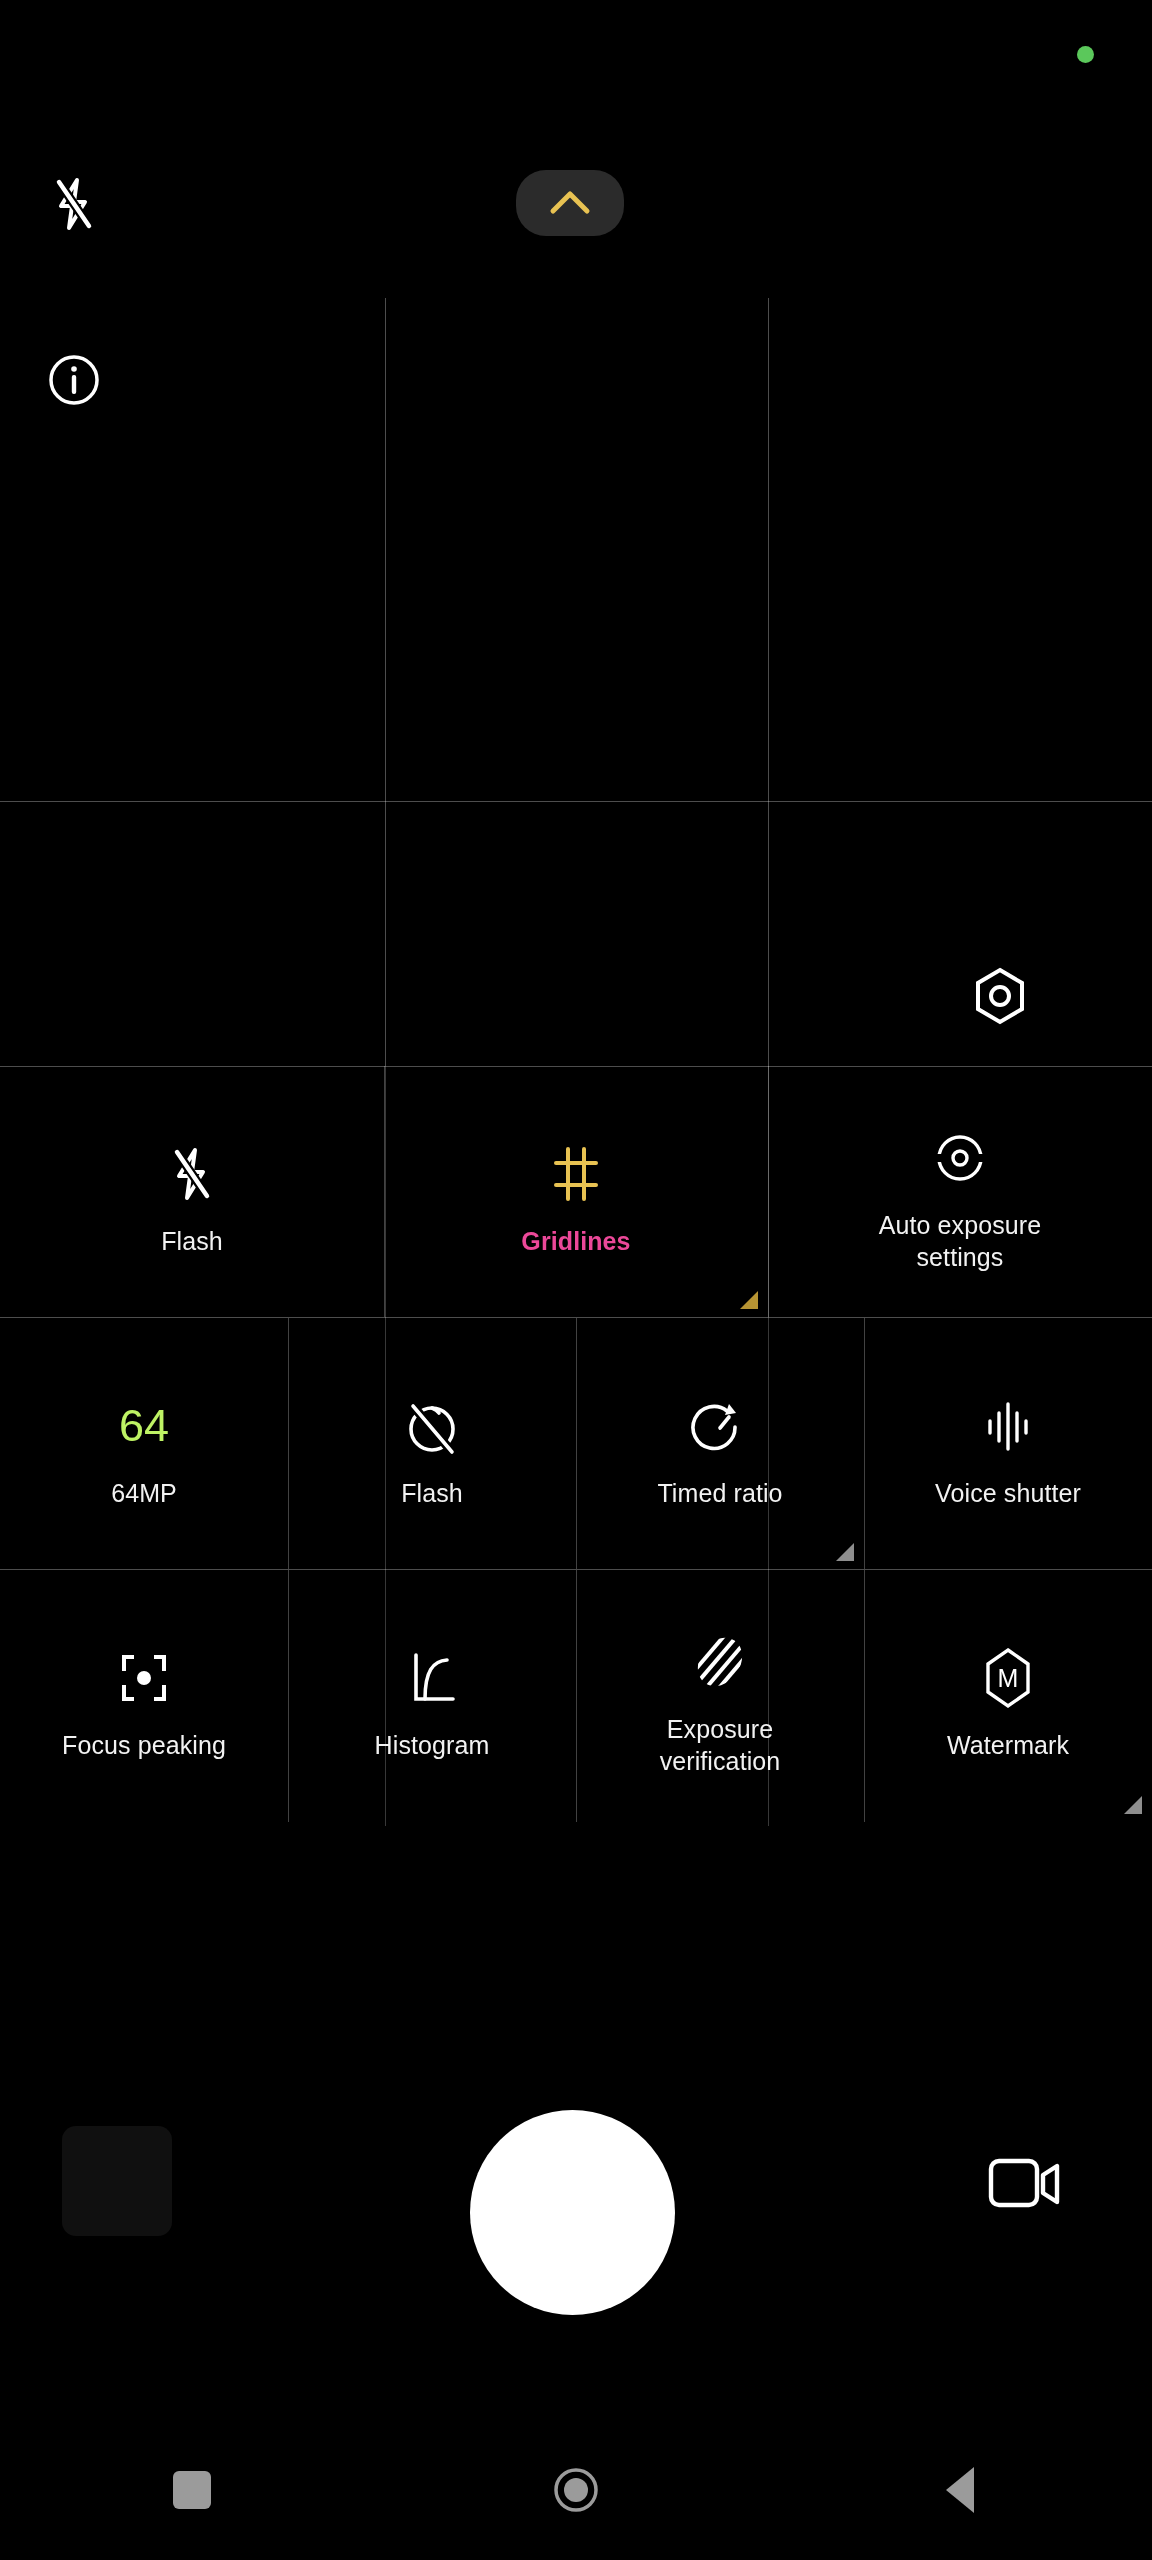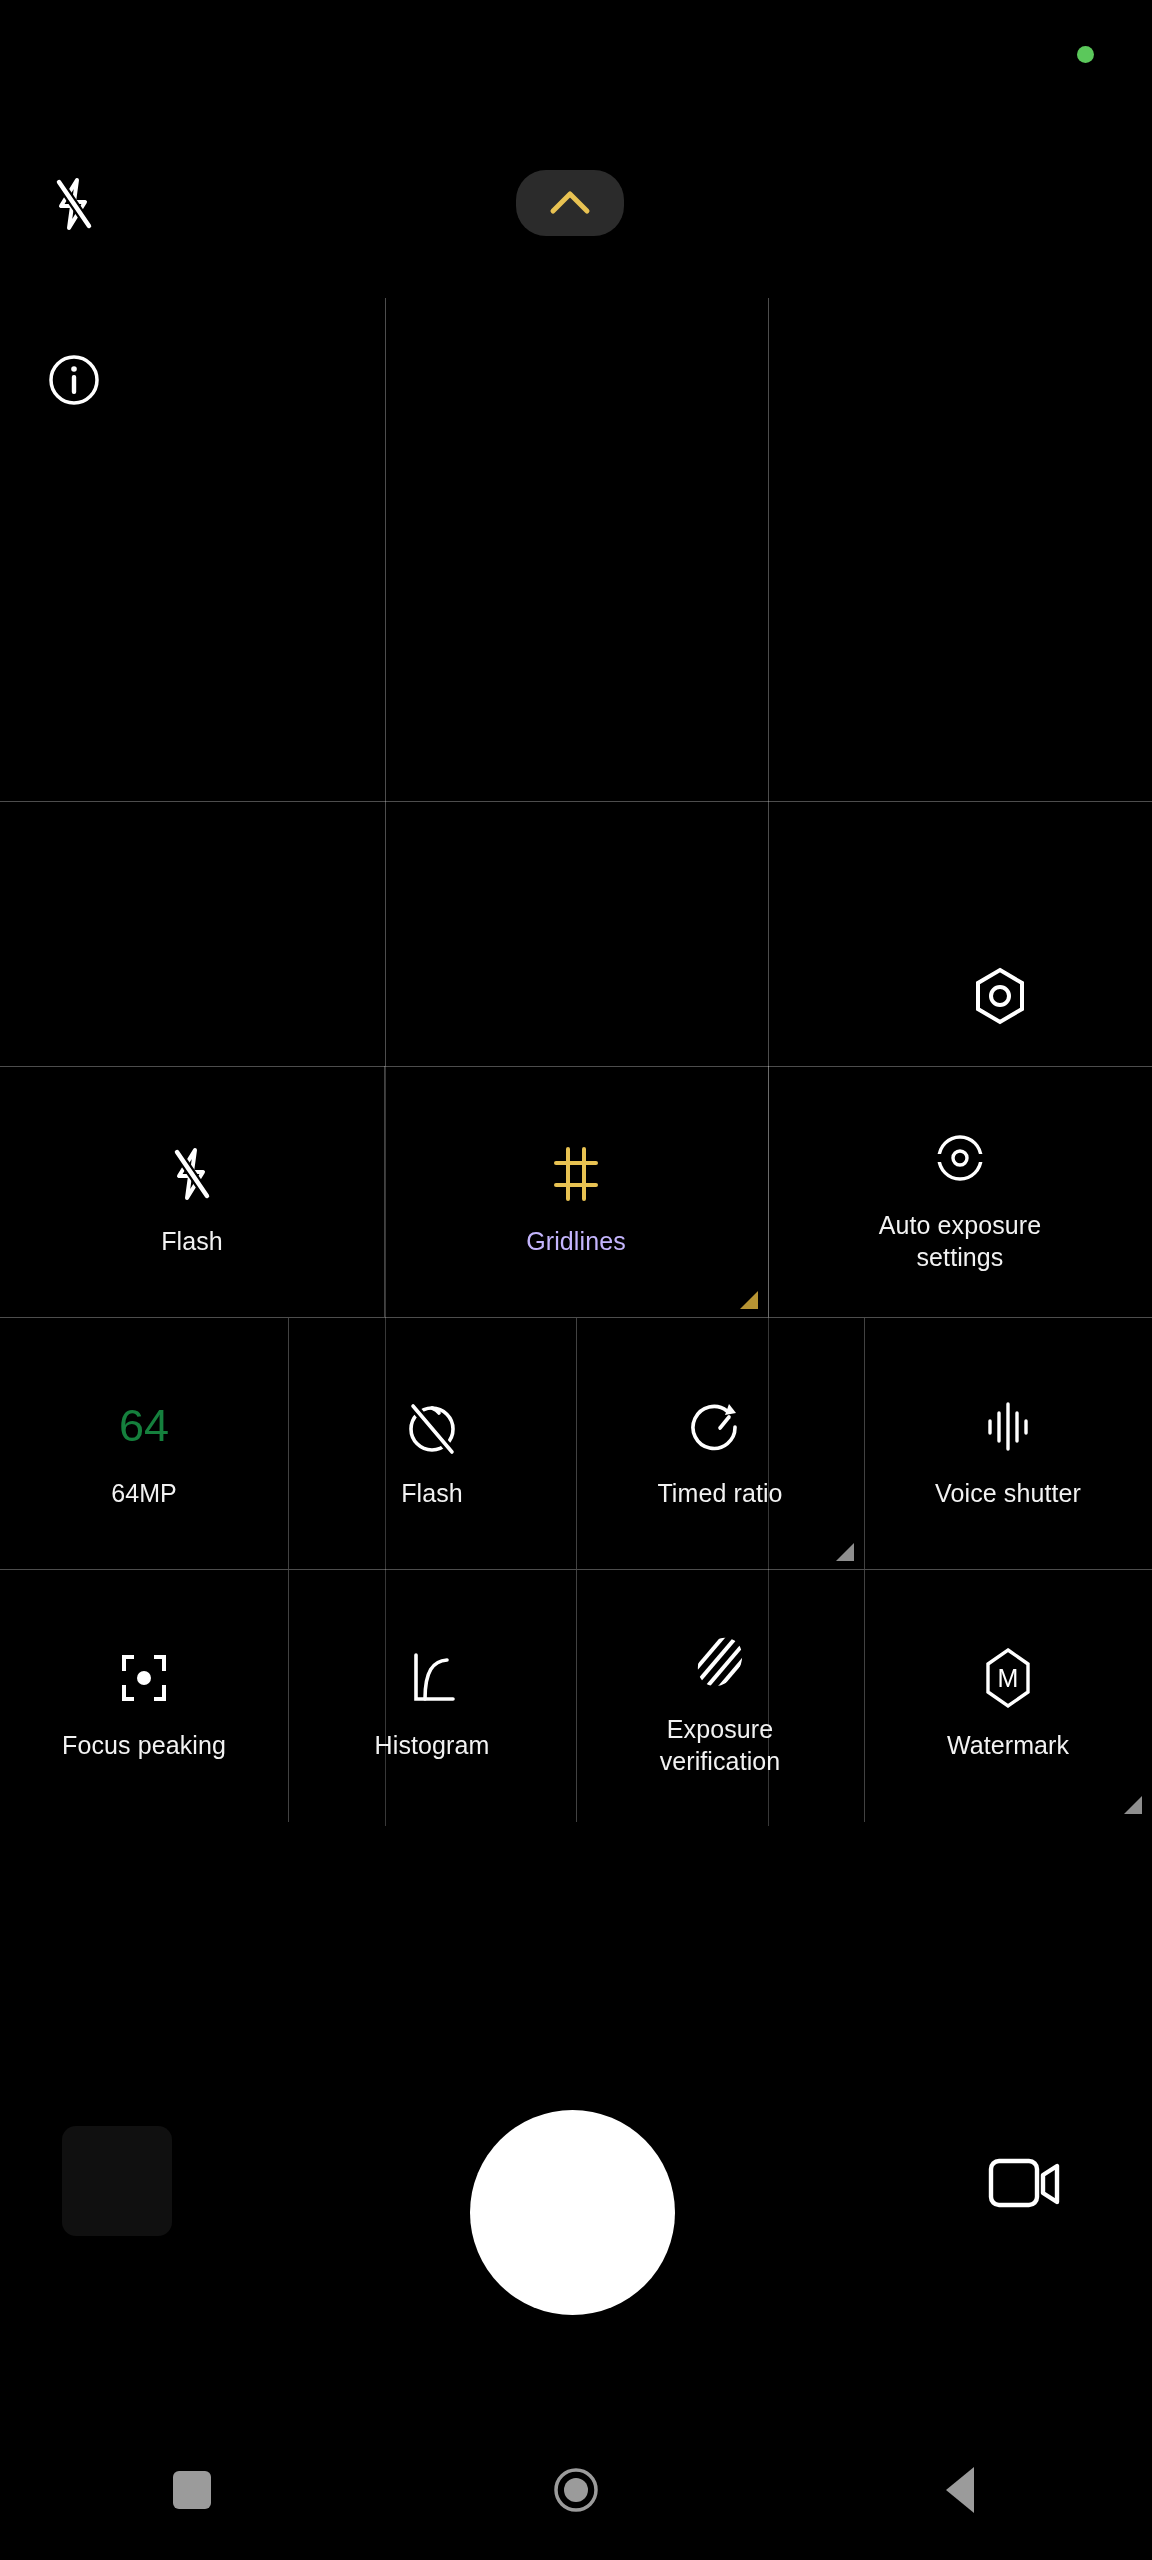--- a/index.html
+++ b/index.html
@@ -128,24 +128,24 @@
     margin-bottom: 12px;
   }
   .cell-label {
     font-size: 25px;
     line-height: 32px;
     color: #f2f2f2;
     text-align: center;
     max-width: 215px;
     letter-spacing: 0.1px;
   }
-  .cell-label.accent { color: #c4b5fd; }
+  .cell-label.accent { color: #ec4899; font-weight: bold; }
   .mp-number {
     font-size: 45px;
-    color: #15803d;
+    color: #bef264;
     line-height: 50px;
     font-weight: 400;
   }
   
   .corner-tri {
     position: absolute;
     right: 10px; bottom: 8px;
     width: 0; height: 0;
     border-left: 18px solid transparent;
     border-bottom: 18px solid #8e8e8e;

